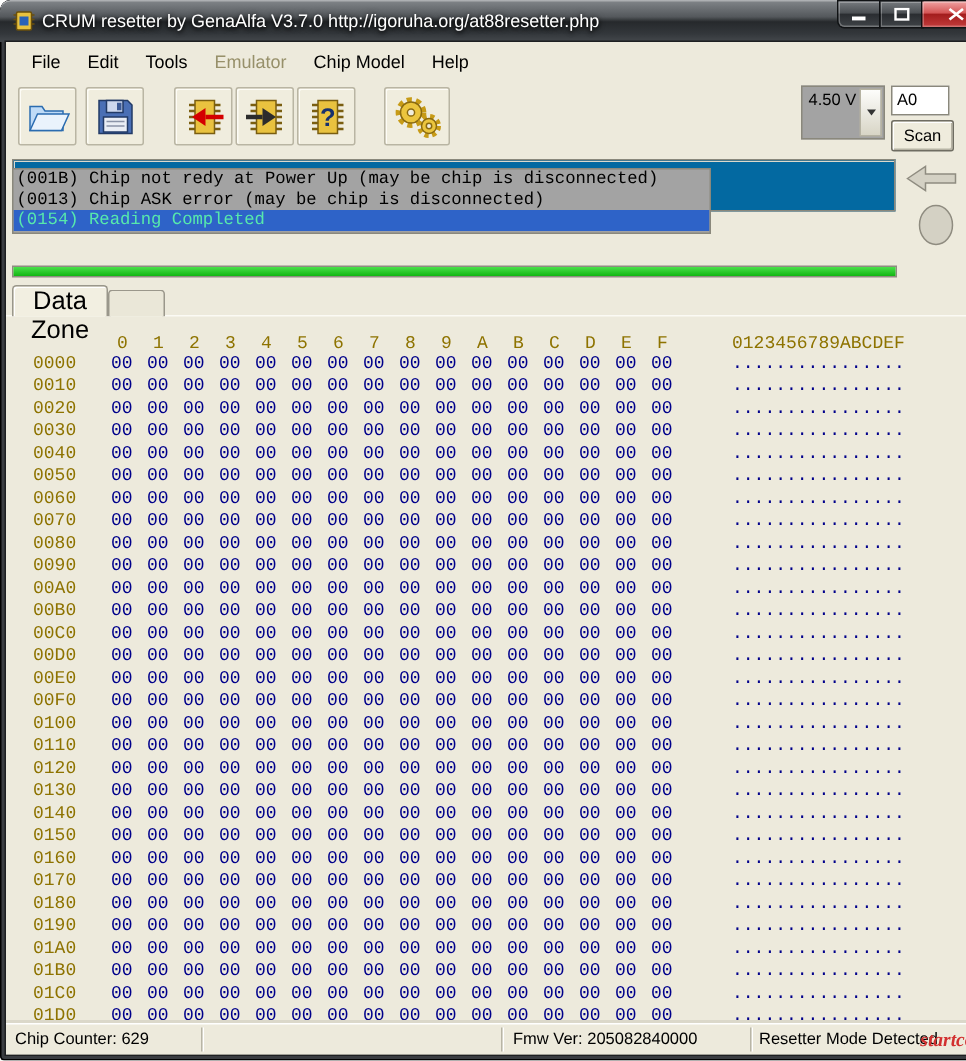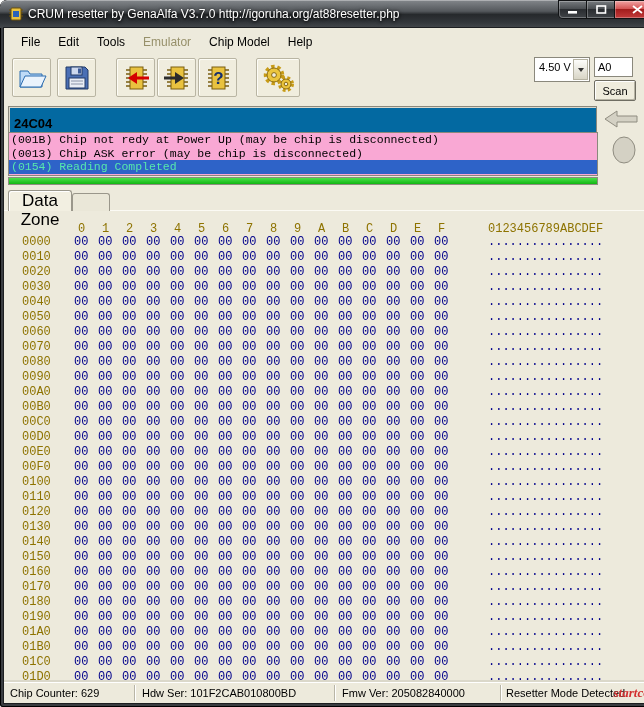--- a/index.html
+++ b/index.html
@@ -31,42 +31,42 @@
   .menubar{position:absolute;left:8px;top:2px;right:0;height:22px;line-height:22px;}
   .menuitem{display:inline-block;padding:0 9px;font-size:12px;color:#000;cursor:default;}
   .menuitem.disabled{color:#97906a;}
   
   .toolbar{position:absolute;left:0;top:26px;right:0;height:48px;}
   .tbtn{position:absolute;top:4px;width:39px;height:39px;box-sizing:border-box;
     background:#F0EDDE;border:1px solid #b9b5a3;border-radius:2px;
     box-shadow:inset 1px 1px 0 #fdfcf6;display:flex;align-items:center;justify-content:center;}
   .b-open{left:8px}.b-save{left:53px}.b-read{left:112px}.b-write{left:153px}
   .b-test{left:194px}.b-gear{left:252px;width:44px;}
-  .combo{position:absolute;left:530px;top:3px;width:56px;height:25px;box-sizing:border-box;
-    background:#ffffff;border:1px solid #8a887c;font-size:11px;}
+  .combo{position:absolute;left:530px;top:3px;width:56px;height:36px;box-sizing:border-box;
+    background:#a3a3a3;border:1px solid #8a887c;font-size:11px;}
   .combo .val{position:absolute;left:4px;top:3px;}
   .combo-btn{position:absolute;right:1px;top:1px;bottom:1px;width:15px;
     background:linear-gradient(#fdfdfb,#d8d5c6);border:1px solid #b5b2a2;box-sizing:border-box;
     display:flex;align-items:center;justify-content:center;}
   .tri{width:0;height:0;border-left:3.5px solid transparent;border-right:3.5px solid transparent;
     border-top:4px solid #333;}
   .a0{position:absolute;left:590px;top:3px;width:39px;height:20px;box-sizing:border-box;
     border:1px solid #8a887c;background:#fff;font:11px "Liberation Sans",sans-serif;padding:0 3px;}
   .scan{position:absolute;left:590px;top:26px;width:42px;height:21px;
     font:11px "Liberation Sans",sans-serif;background:#EFECDD;border:1px solid #6f6d62;
     border-radius:2px;box-shadow:inset 1px 1px 0 #fff,inset -1px -1px 0 #b6b3a4;cursor:default;}
   
   .chipfield{position:absolute;left:4px;top:78px;width:589px;height:35px;box-sizing:border-box;
     border:1px solid #8a887c;background:#0369a1;padding:0 5px;
     font:bold 13px "Liberation Sans",sans-serif;color:#000;box-shadow:inset 1px 1px 0 #dcd9cc;}
   .sidearrow{position:absolute;left:599px;top:82px;}
   .sideoval{position:absolute;left:607px;top:107px;}
   
-  .loglist{position:absolute;left:4px;top:104px;width:590px;height:44px;box-sizing:border-box;
-    background:#f9a8d4;border:1px solid #8a887c;overflow:hidden;
+  .loglist{position:absolute;left:4px;top:84px;width:466px;height:44px;box-sizing:border-box;
+    background:#a3a3a3;border:1px solid #8a887c;overflow:hidden;
     font:11.5px "Liberation Mono",monospace;}
   .log-item{height:13.5px;line-height:13.5px;padding-left:2px;white-space:pre;color:#000;}
   .log-item.selected{background:var(--sel-bg);color:var(--sel-fg);}
   
   .progress{position:absolute;left:4px;top:149px;width:590px;height:8px;box-sizing:border-box;
     border:1px solid #8f8c80;background:#fff;}
   .progress .fill{height:100%;background:linear-gradient(#4ae04a,var(--prog));}
   
   .tab{position:absolute;font-size:17px;text-align:center;box-sizing:border-box;z-index:2;cursor:default;}
   .tab.active{left:4px;top:162px;width:64px;height:21px;line-height:19px;background:#F2EFE1;
@@ -262,21 +262,20 @@
           <div class="hexrow"><span class="addr">01A0</span><span class="byte">00</span><span class="byte">00</span><span class="byte">00</span><span class="byte">00</span><span class="byte">00</span><span class="byte">00</span><span class="byte">00</span><span class="byte">00</span><span class="byte">00</span><span class="byte">00</span><span class="byte">00</span><span class="byte">00</span><span class="byte">00</span><span class="byte">00</span><span class="byte">00</span><span class="byte">00</span><span class="ascii">................</span></div>
           <div class="hexrow"><span class="addr">01B0</span><span class="byte">00</span><span class="byte">00</span><span class="byte">00</span><span class="byte">00</span><span class="byte">00</span><span class="byte">00</span><span class="byte">00</span><span class="byte">00</span><span class="byte">00</span><span class="byte">00</span><span class="byte">00</span><span class="byte">00</span><span class="byte">00</span><span class="byte">00</span><span class="byte">00</span><span class="byte">00</span><span class="ascii">................</span></div>
           <div class="hexrow"><span class="addr">01C0</span><span class="byte">00</span><span class="byte">00</span><span class="byte">00</span><span class="byte">00</span><span class="byte">00</span><span class="byte">00</span><span class="byte">00</span><span class="byte">00</span><span class="byte">00</span><span class="byte">00</span><span class="byte">00</span><span class="byte">00</span><span class="byte">00</span><span class="byte">00</span><span class="byte">00</span><span class="byte">00</span><span class="ascii">................</span></div>
           <div class="hexrow"><span class="addr">01D0</span><span class="byte">00</span><span class="byte">00</span><span class="byte">00</span><span class="byte">00</span><span class="byte">00</span><span class="byte">00</span><span class="byte">00</span><span class="byte">00</span><span class="byte">00</span><span class="byte">00</span><span class="byte">00</span><span class="byte">00</span><span class="byte">00</span><span class="byte">00</span><span class="byte">00</span><span class="byte">00</span><span class="ascii">................</span></div>
         </div>
     </div>
 
     <div class="statusbar">
       <span class="sp s1">Chip Counter: 629</span>
       <div class="ssep sep1"></div>
-      <span class="sp s2">Hdw Ser: 101F2CAB010800BD</span>
       <div class="ssep sep2"></div>
       <span class="sp s3">Fmw Ver: 205082840000</span>
       <div class="ssep sep3"></div>
       <span class="sp s4">Resetter Mode Detected</span>
       <span class="watermark">startcopy.ru</span>
     </div>
 
   </div>
 </div>
 

